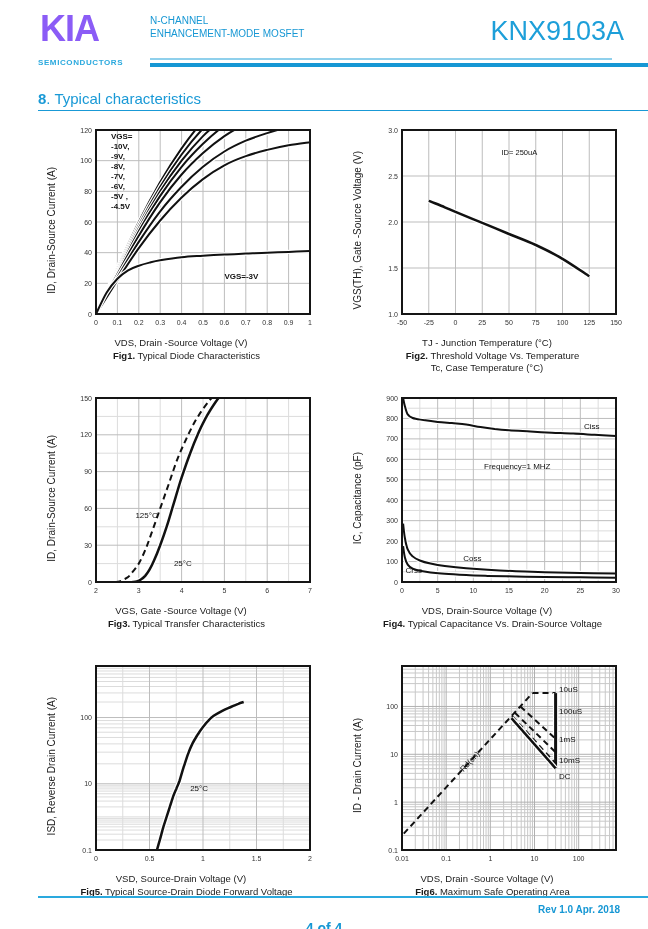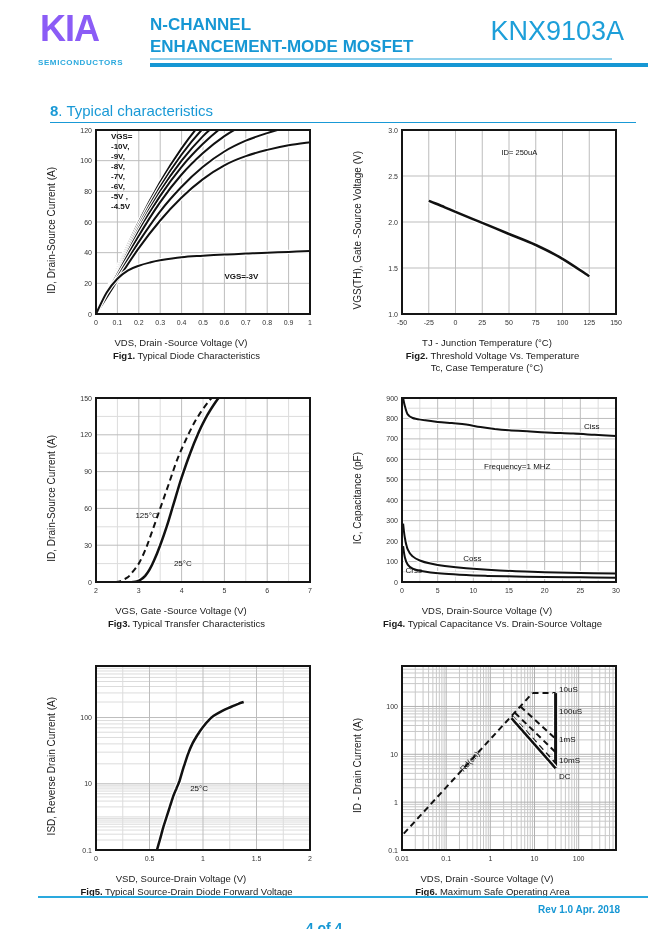--- a/index.html
+++ b/index.html
@@ -3,27 +3,27 @@
 <meta charset="utf-8">
 <style>
   html,body{margin:0;padding:0;background:#e8e8e8;}
   .page{position:relative;width:648px;height:929px;background:#ffffff;
         font-family:"Liberation Sans",sans-serif;overflow:hidden;margin:0 auto;}
   
   .logo-kia{position:absolute;left:40px;top:8px;font-size:36px;font-weight:800;
             letter-spacing:-1px;color:#8b5cf6;}
   .logo-sub{position:absolute;left:38px;top:58px;font-size:8px;font-weight:700;
             letter-spacing:.6px;color:#2aa9de;}
-  .hmid{position:absolute;left:150px;top:14px;font-size:17px;font-weight:700;
+  .hmid{position:absolute;left:150px;top:14px;font-size:10px;font-weight:400;
         color:#1697d4;line-height:1.3;}
   .hpart{position:absolute;right:24px;top:16px;font-size:27px;font-weight:400;color:#1d9fd9;}
   .rule-thin{position:absolute;left:150px;width:462px;top:58px;height:2px;background:#8fd0ec;}
   .rule-thick{position:absolute;left:150px;right:0;top:63px;height:4px;background:#1697d4;}
   
-  .sec{position:absolute;left:38px;right:0;top:90px;margin:12px;font-size:15px;font-weight:400;
+  .sec{position:absolute;left:38px;right:0;top:90px;margin:0;font-size:15px;font-weight:400;
        color:#1999d6;border-bottom:1.5px solid #1999d6;padding-bottom:3px;}
   .sec b{font-weight:700;}
   
   #figs{position:absolute;left:28px;top:124px;width:612px;
         display:grid;grid-template-columns:306px 306px;grid-auto-rows:268px;}
   .fig{display:flex;flex-direction:column;align-items:center;}
   .chartrow{display:flex;flex-direction:row;align-items:center;}
   .ylab{width:16px;font-size:10px;color:#1a1a1a;writing-mode:vertical-rl;
         transform:rotate(180deg);text-align:center;white-space:nowrap;}
   .xlab{font-size:9.5px;color:#1a1a1a;text-align:right;margin-top:1px;}

